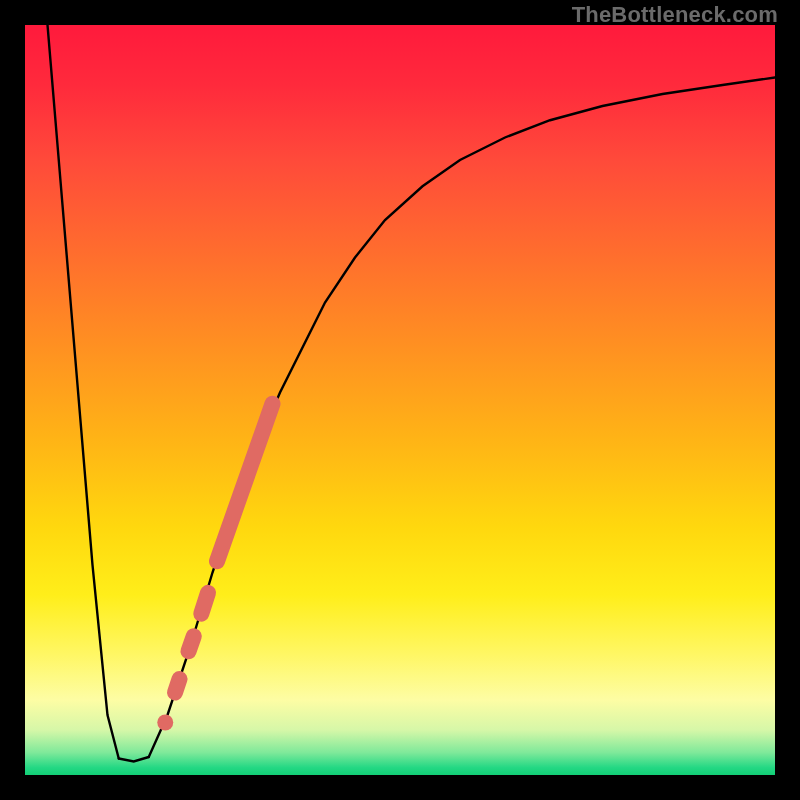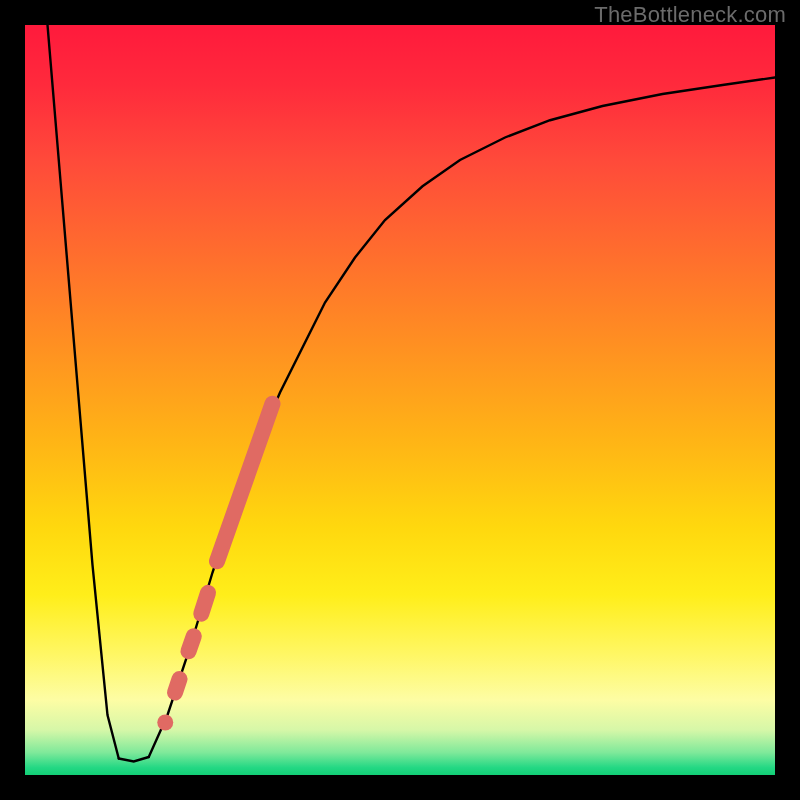--- a/index.html
+++ b/index.html
@@ -47,24 +47,24 @@
     );
   }
   svg.curve {
     position: absolute;
     left: 0; top: 0;
     width: 750px; height: 750px;
   }
   .watermark {
     position: absolute;
     top: 2px;
-    right: 14px;
+    right: 22px;
     color: #6b6b6b;
     font-size: 22px;
-    font-weight: 400;
+    font-weight: 700;
     letter-spacing: 0.2px;
     user-select: none;
   }
 </style>
 </head>
 <body>
 
 <div class="frame">
 
   <div class="plot">

